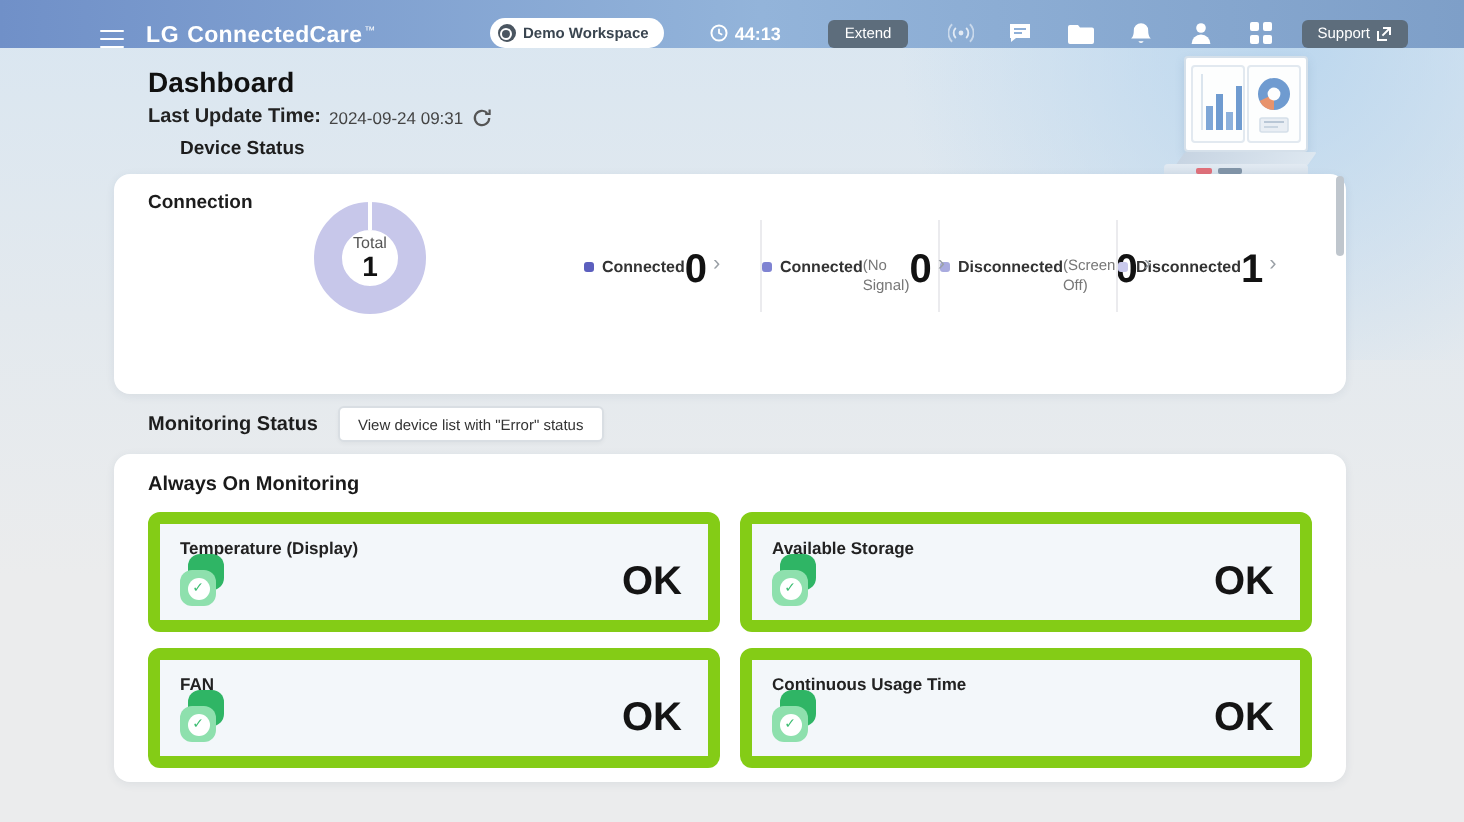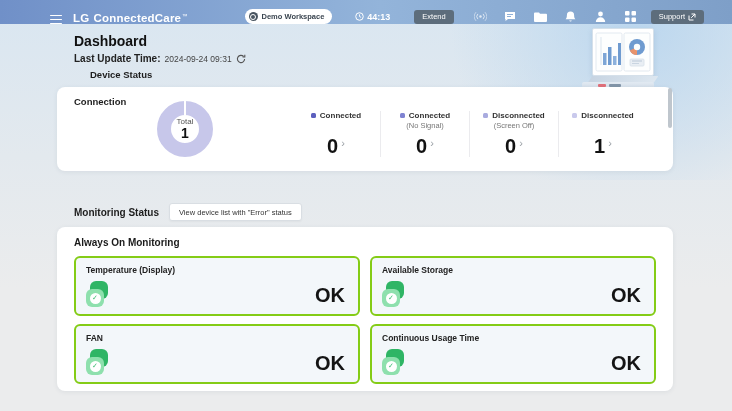--- a/index.html
+++ b/index.html
@@ -39,50 +39,50 @@
   .page-title { position:absolute; left:74px; top:9px; font-size:14px; font-weight:bold; color:#111; }
   .update-row { position:absolute; left:74px; top:29px; display:flex; align-items:center; gap:4px; }
   .update-row .lbl { font-size:10px; font-weight:bold; color:#222; }
   .update-row .val { font-size:8.5px; color:#444; }
   .refresh { width:11px; height:11px; display:flex; align-items:center; justify-content:center; cursor:pointer; }
   .sec-heading { position:absolute; left:74px; font-size:9.5px; font-weight:bold; color:#1d1d1d;margin-left:16px; }
   .device-status-h { top:45px; }
 
   
   .card { position:absolute; background:#fff; border-radius:8px; box-shadow:0 1px 5px rgba(40,60,90,.08); }
-  .conn-card { left:57px; top:63px; width:616px; height:84px; }
+  .conn-card { left:57px; top:63px; width:616px; height:110px; }
   .conn-title { position:absolute; left:17px; top:9px; font-size:9.5px; font-weight:bold; color:#1d1d1d; }
   .donut { position:absolute; left:100px; top:14px; width:56px; height:56px;
            border:14px solid #c7c7ea; border-radius:50%; }
   .donut-gap { position:absolute; top:-14px; left:50%; transform:translateX(-50%); width:2px; height:14px; background:#fff; }
   .donut-center { position:absolute; inset:0; display:flex; flex-direction:column; align-items:center; justify-content:center; }
   .donut-center .t { font-size:8px; color:#555; line-height:9px; }
   .donut-center .v { font-size:14px; font-weight:bold; color:#111; line-height:15px; }
   .legend { position:absolute; left:235px; top:23px; display:flex; align-items:center; }
-  .leg-col { width:88px; display:flex; flex-direction:column; align-items:center; cursor:pointer; }
+  .leg-col { width:88px; display:flex; flex-direction:row; align-items:center; cursor:pointer; }
   .leg-head { display:flex; align-items:center; gap:4px; height:11px; }
   .leg-dot { width:5px; height:5px; border-radius:1.5px; }
   .leg-lbl { font-size:8px; font-weight:bold; color:#333; }
   .leg-sub { height:10px; font-size:7.5px; color:#777; line-height:10px; }
   .leg-val { margin-top:3px; font-size:20px; font-weight:bold; color:#121212; line-height:24px; display:flex; align-items:center; }
   .chev { font-size:11px; color:#9aa0a6; font-weight:normal; margin-left:3px; position:relative; top:-3px; }
   .chev::before { content:"\203A"; }
   .leg-div { width:1px; height:46px; background:#ebebee; }
   .scroll-thumb { position:absolute; left:668px; top:64px; width:4px; height:40px; background:#bfc6cd; border-radius:2px; cursor:pointer; }
 
   
   .mon-row { position:absolute; left:74px; top:179px; display:flex; align-items:center; gap:10px; }
   .mon-heading { font-size:10px; font-weight:bold; color:#1d1d1d; }
   .btn-white { height:18px; background:#fff; border:1px solid #d9dee3; border-radius:3px; font-family:inherit;
                font-size:7.5px; color:#333; padding:0 9px; cursor:pointer; box-shadow:0 1px 2px rgba(0,0,0,.04); }
   .mon-card { left:57px; top:203px; width:616px; height:164px; }
   .mon-title { position:absolute; left:17px; top:10px; font-size:10px; font-weight:bold; color:#1a1a1a; }
   .mon-grid { position:absolute; left:17px; top:29px; width:582px; display:grid;
               grid-template-columns:286px 286px; grid-template-rows:60px 60px; gap:8px 10px; }
-  .stat-card { position:relative; background:#f3f7fa; border:2px solid #84cc16; border-radius:6px; cursor:pointer; }
+  .stat-card { position:relative; background:#f3f7fa; border:6px solid #84cc16; border-radius:6px; cursor:pointer; }
   .stat-title { position:absolute; left:10px; top:7px; font-size:8.5px; font-weight:bold; color:#222; }
   .stat-ok { position:absolute; right:13px; bottom:7px; font-size:20px; font-weight:bold; color:#141414; }
   .ok-badge { position:absolute; left:10px; bottom:7px; width:26px; height:26px; }
   .ok-back { position:absolute; top:0; left:4px; width:18px; height:18px; border-radius:6px; background:#2fb565; }
   .ok-front { position:absolute; bottom:0; left:0; width:18px; height:18px; border-radius:6px; background:#8ee0ad;
               display:flex; align-items:center; justify-content:center; }
   .ok-circle { width:11px; height:11px; border-radius:50%; background:#fff; display:flex; align-items:center; justify-content:center; }
   .check { font-size:7px; font-weight:bold; color:#3dbd72; }
   .check::before { content:"\2713"; }
 

